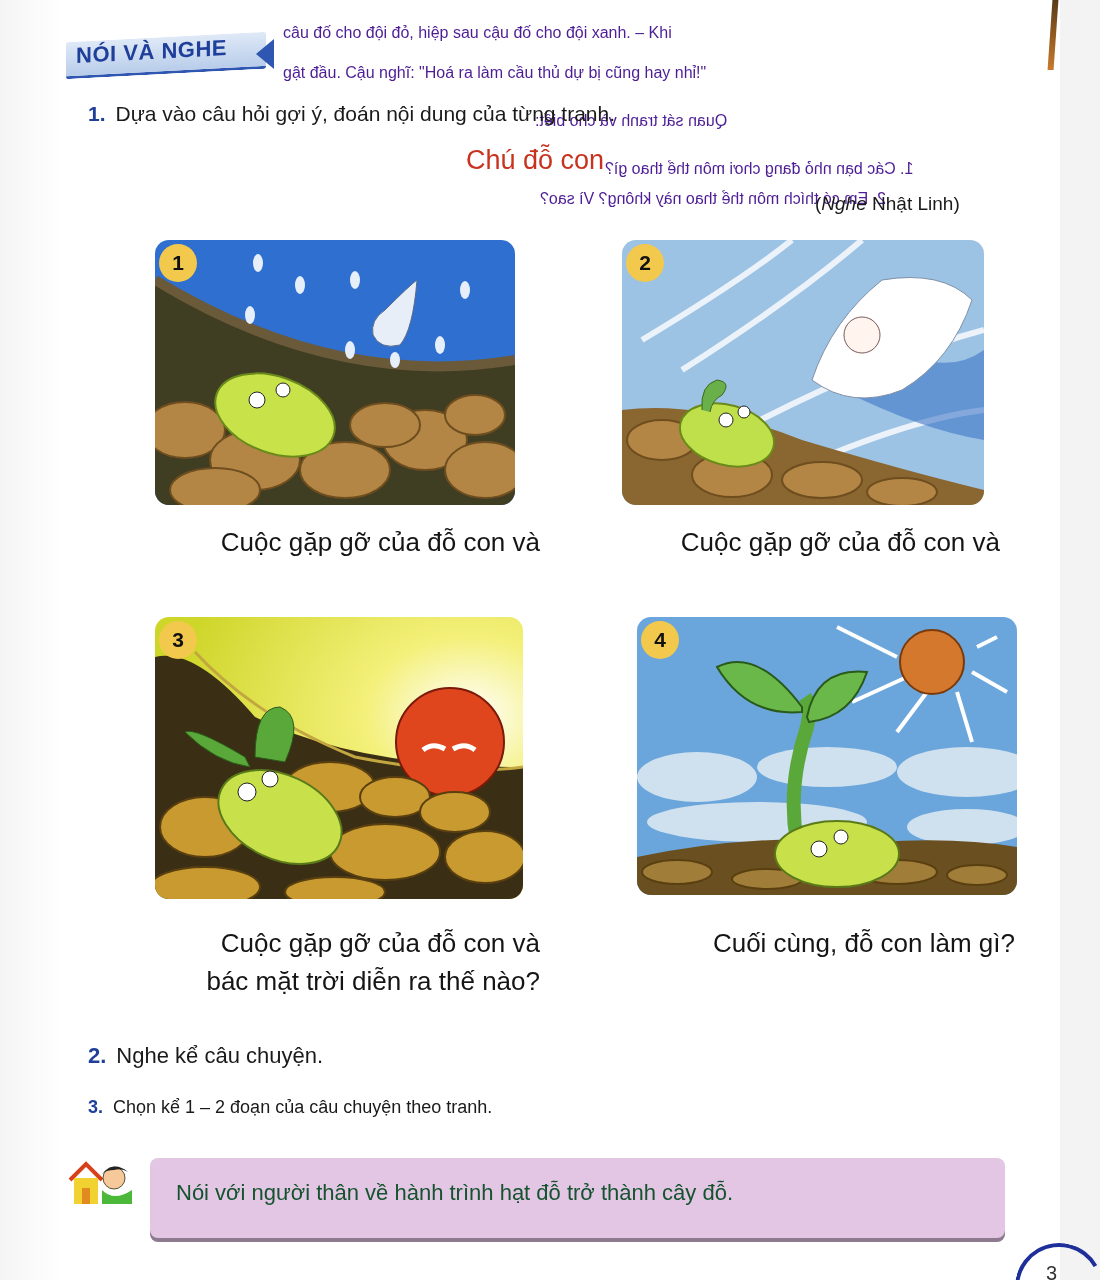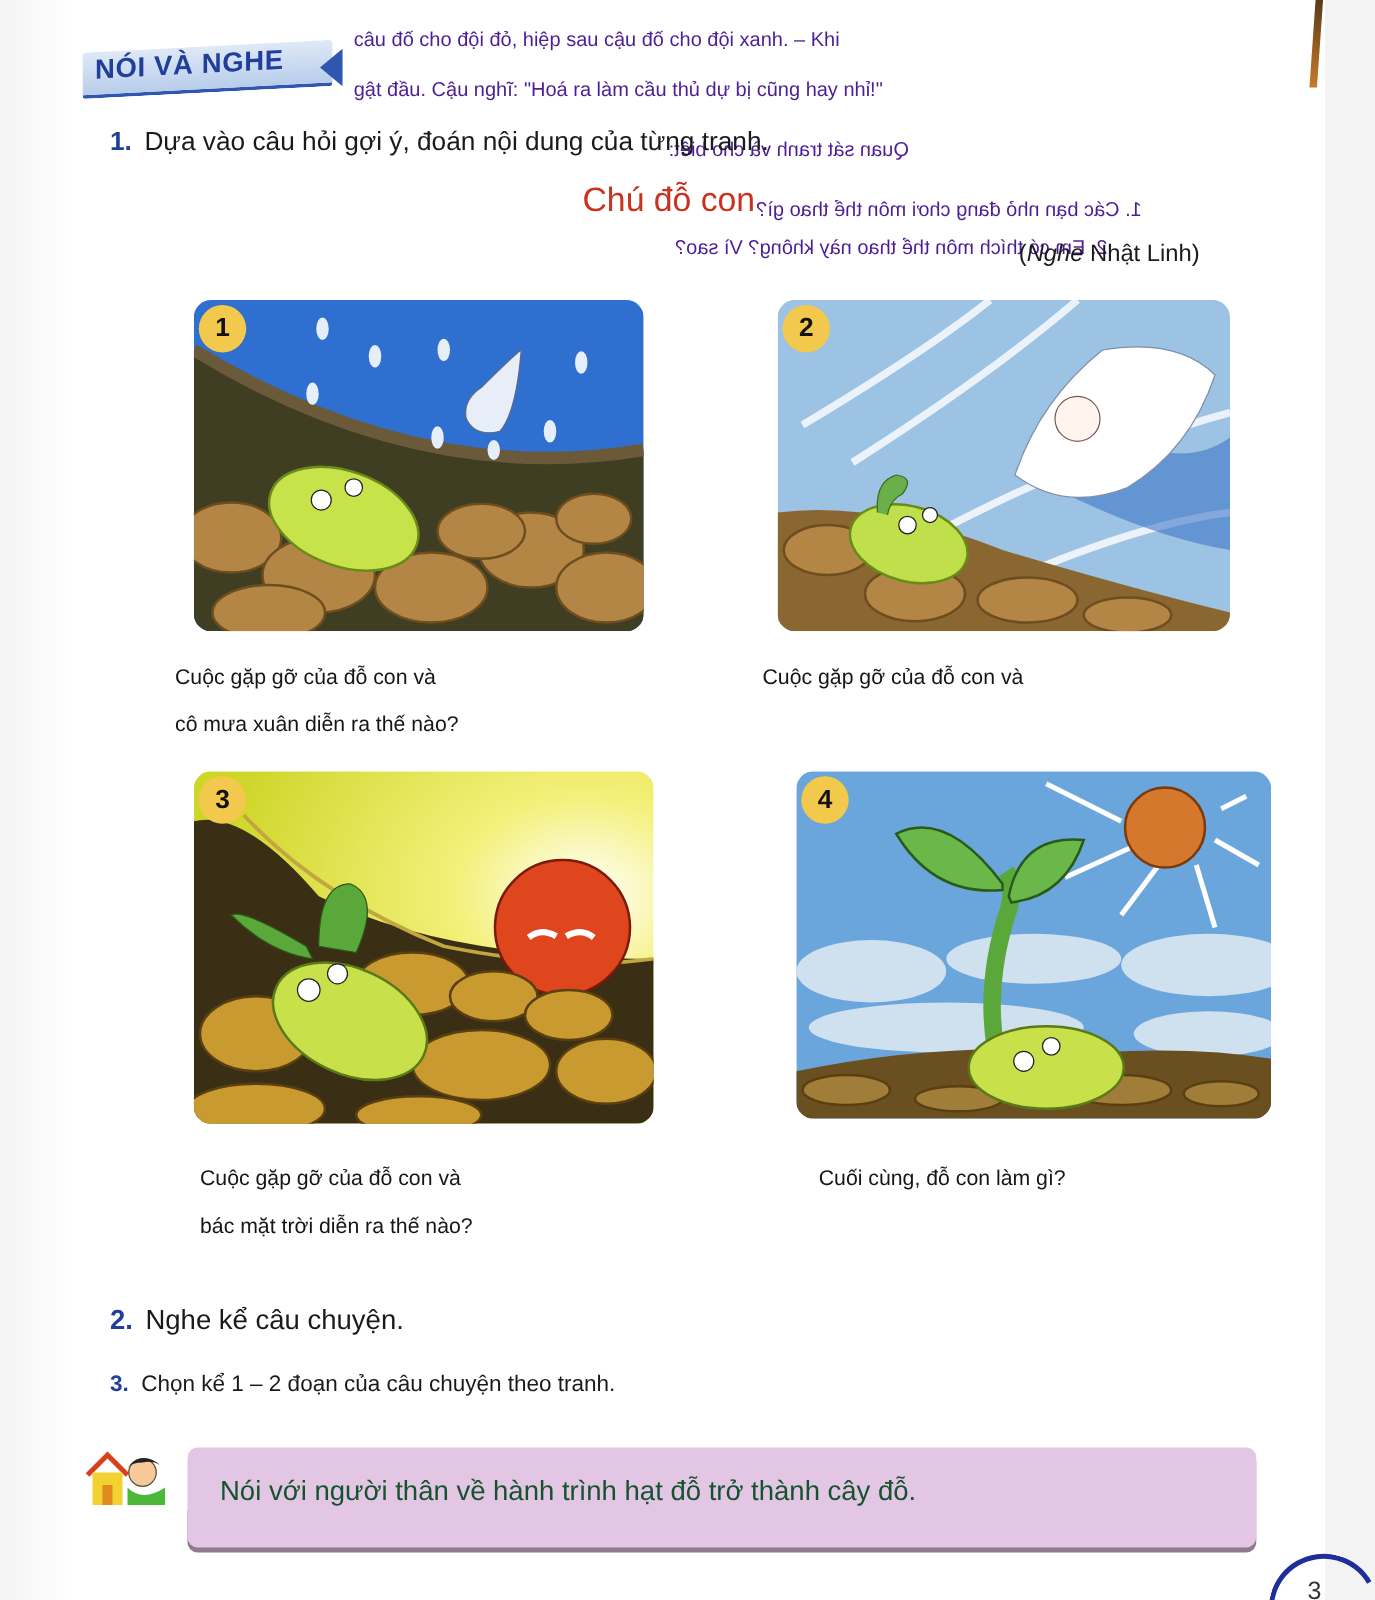--- a/index.html
+++ b/index.html
@@ -31,21 +31,21 @@
   .num { font-weight:bold; color:#1f3f9a; margin-right:10px; }
 
   .story-title { position:absolute; left:440px; top:145px; font-size:27px; color:#c8321e;margin-left:26px; }
   .author { position:absolute; left:815px; top:193px; font-size:19px; }
   .author i { font-style:italic; }
 
   .panel { position:absolute; border-radius:14px; overflow:hidden; }
   .badge { position:absolute; left:4px; top:4px; width:38px; height:38px; border-radius:50%;
     background:#f2c94c; color:#111; font-weight:bold; font-size:21px; text-align:center; line-height:38px; z-index:3; }
 
-  .caption { position:absolute; font-size:17px; line-height:38px; text-align:left; color:#151515; }
+  .caption { position:absolute; font-size:26px; line-height:38px; text-align:right; color:#151515; }
 
   .homework { position:absolute; left:150px; top:1158px; width:855px; height:80px;
     background:#e2c6e3; border-radius:8px; box-shadow:0 4px 0 #8d7a8e; }
   .homework-text { position:absolute; left:176px; top:1180px; font-size:22px; color:#14532d; }
   .home-icon-wrap { position:absolute; left:66px; top:1158px; width:84px; height:50px; background:#fff; }
 
   .page-arc { position:absolute; left:1015px; top:1243px; width:80px; height:80px; border-radius:50%;
     border:4px solid #1f2f9a; border-right-color:transparent; border-bottom-color:transparent; transform:rotate(15deg); }
   .page-num { position:absolute; left:1046px; top:1262px; font-size:20px; color:#333; }
 </style>
@@ -132,21 +132,20 @@
     </g>
     <ellipse cx="105" cy="195" rx="48" ry="30" fill="#bfe04a" stroke="#6a8a1a" stroke-width="2" transform="rotate(15 105 195)"></ellipse>
     <path d="M80,170 Q78,145 95,140 Q110,142 100,155 Q90,160 88,172" fill="#6ab04a" stroke="#3a6a1a"></path>
     <circle cx="104" cy="180" r="7" fill="#fff" stroke="#222"></circle>
       <circle cx="122" cy="172" r="6" fill="#fff" stroke="#222"></circle>
   </svg>
 </div>
 
 <div class="caption" style="left:140px; top:523px; width:400px;">
   <div>Cuộc gặp gỡ của đỗ con và</div>
-  <div>cô mưa xuân diễn ra thế nào?</div>
 </div>
 <div class="caption" style="left:610px; top:523px; width:390px;">
   <div>Cuộc gặp gỡ của đỗ con và</div>
 </div>
 
 <div class="panel" style="left:155px; top:617px; width:368px; height:282px;">
   <div class="badge">3</div>
   <svg width="368" height="282">
     <defs>
       <radialGradient id="sunglow" cx="0.85" cy="0.35" r="0.8">

